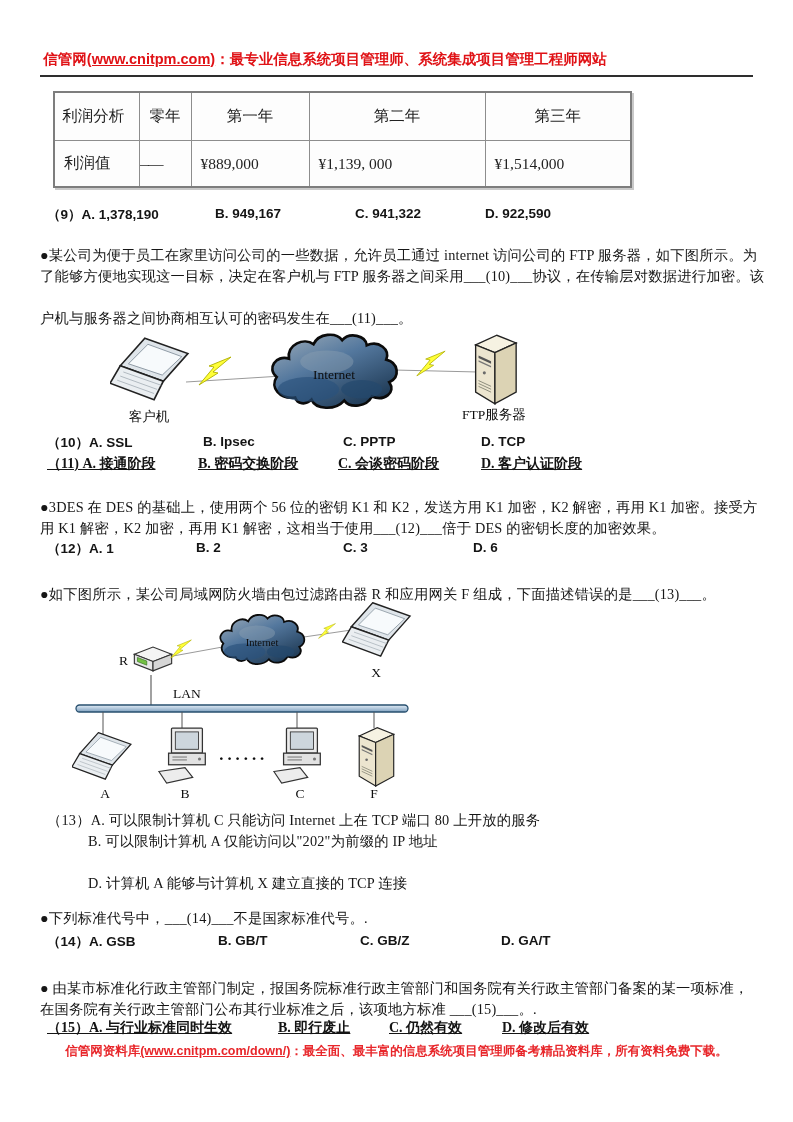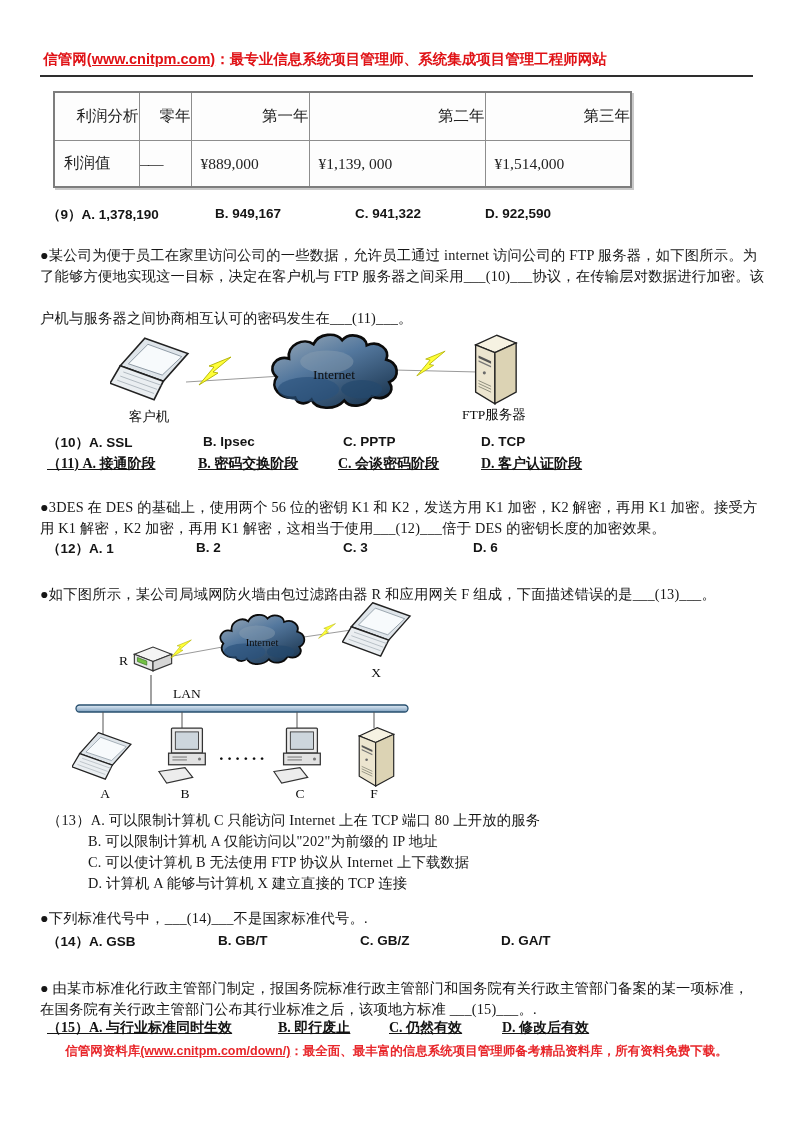--- a/index.html
+++ b/index.html
@@ -12,21 +12,21 @@
   .red-banner .lnk{text-decoration:underline;}
   .hrule{left:40px;top:75px;width:713px;height:2px;background:#2e2e2e;}
   .red-footer{left:0;top:1043px;width:793px;text-align:center;font-size:12.5px;font-weight:700;color:#e8262a;
               font-family:"Liberation Sans","DejaVu Sans",sans-serif;}
   .red-footer .lnk{text-decoration:underline;}
   
   #profit-table{position:absolute;left:53px;top:91px;border-collapse:collapse;table-layout:fixed;
                 background:#fdfdfd;border:2px solid #7d7d7d;box-shadow:2px 2px 0 #c9c9c9;
                 font-size:15.5px;color:#222;}
   #profit-table td{border:1.5px solid #8d8d8d;vertical-align:middle;overflow:hidden;padding:0;}
-  #profit-table tr.hrow td{height:47px;text-align:right;margin-left:20px;}
+  #profit-table tr.hrow td{height:47px;text-align:center;margin-left:20px;}
   #profit-table tr.drow td{height:45px;text-align:left;}
   .clip-left{text-indent:-7px;}
   .cell-pad{padding-left:9px !important;}
   .dash-cell{text-indent:-6px;letter-spacing:-1px;}
   
   .tline{position:absolute;white-space:nowrap;font-size:14.3px;line-height:21px;letter-spacing:0.2px;color:#161616;}
   
   .optrow{position:absolute;left:0;width:793px;height:20px;}
   .optrow span{position:absolute;white-space:nowrap;font-family:"Liberation Sans","DejaVu Sans",sans-serif;
                font-size:13.5px;font-weight:600;color:#141414;}
@@ -197,21 +197,20 @@
       <use href="#server" x="291" y="124" width="46" height="63"></use>
       <text x="45" y="197" text-anchor="middle" font-size="13.5">A</text>
       <text x="125" y="197" text-anchor="middle" font-size="13.5">B</text>
       <text x="240" y="197" text-anchor="middle" font-size="13.5">C</text>
       <text x="314" y="197" text-anchor="middle" font-size="13.5">F</text>
     </svg>
   </div>
 
   <div class="tline" style="left:47px;top:810px">（13）A. 可以限制计算机 C 只能访问 Internet 上在 TCP 端口 80 上开放的服务</div>
   <div class="tline" style="left:88px;top:831px">B. 可以限制计算机 A 仅能访问以"202"为前缀的 IP 地址</div>
-  <div class="tline" style="left:88px;top:852px">C. 可以使计算机 B 无法使用 FTP 协议从 Internet 上下载数据</div>
   <div class="tline" style="left:88px;top:873px">D. 计算机 A 能够与计算机 X 建立直接的 TCP 连接</div>
 
   <div class="tline" style="left:40px;top:908px">●下列标准代号中，___(14)___不是国家标准代号。.</div>
   <div class="optrow" style="top:933px">
     <span style="left:47px">（14）A. GSB</span>
     <span style="left:218px">B. GB/T</span>
     <span style="left:360px">C. GB/Z</span>
     <span style="left:501px">D. GA/T</span>
   </div>
 

